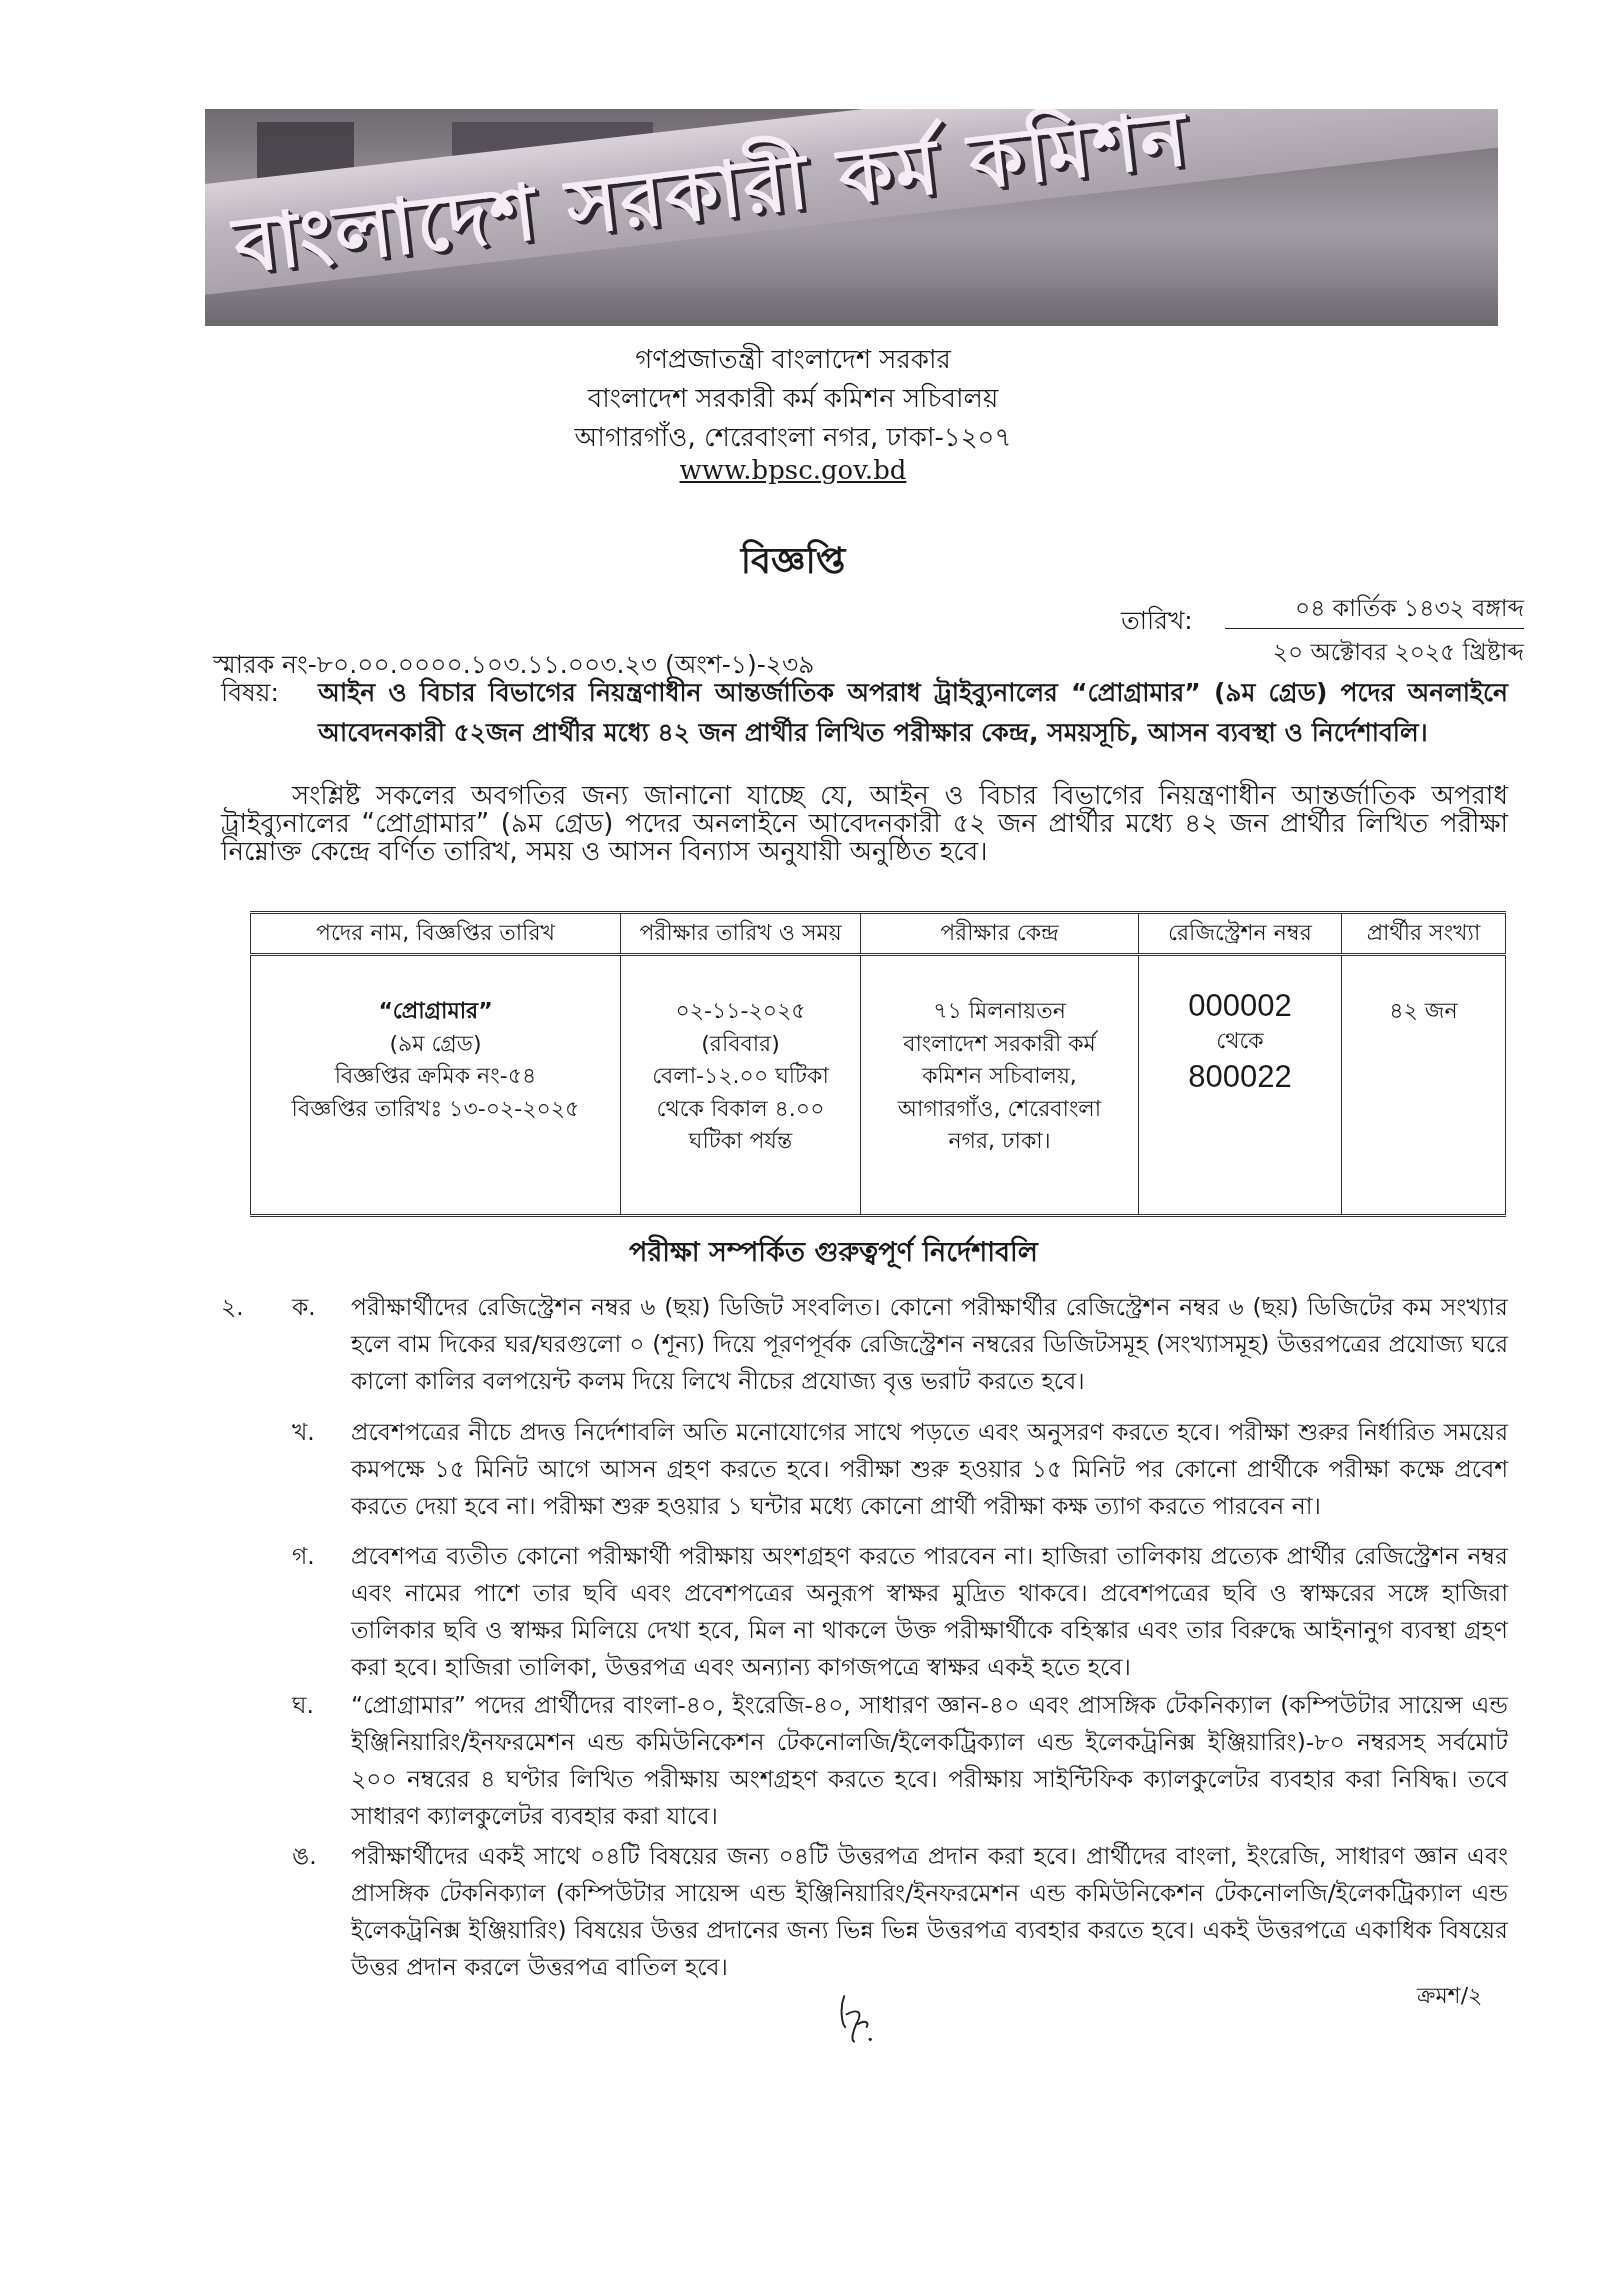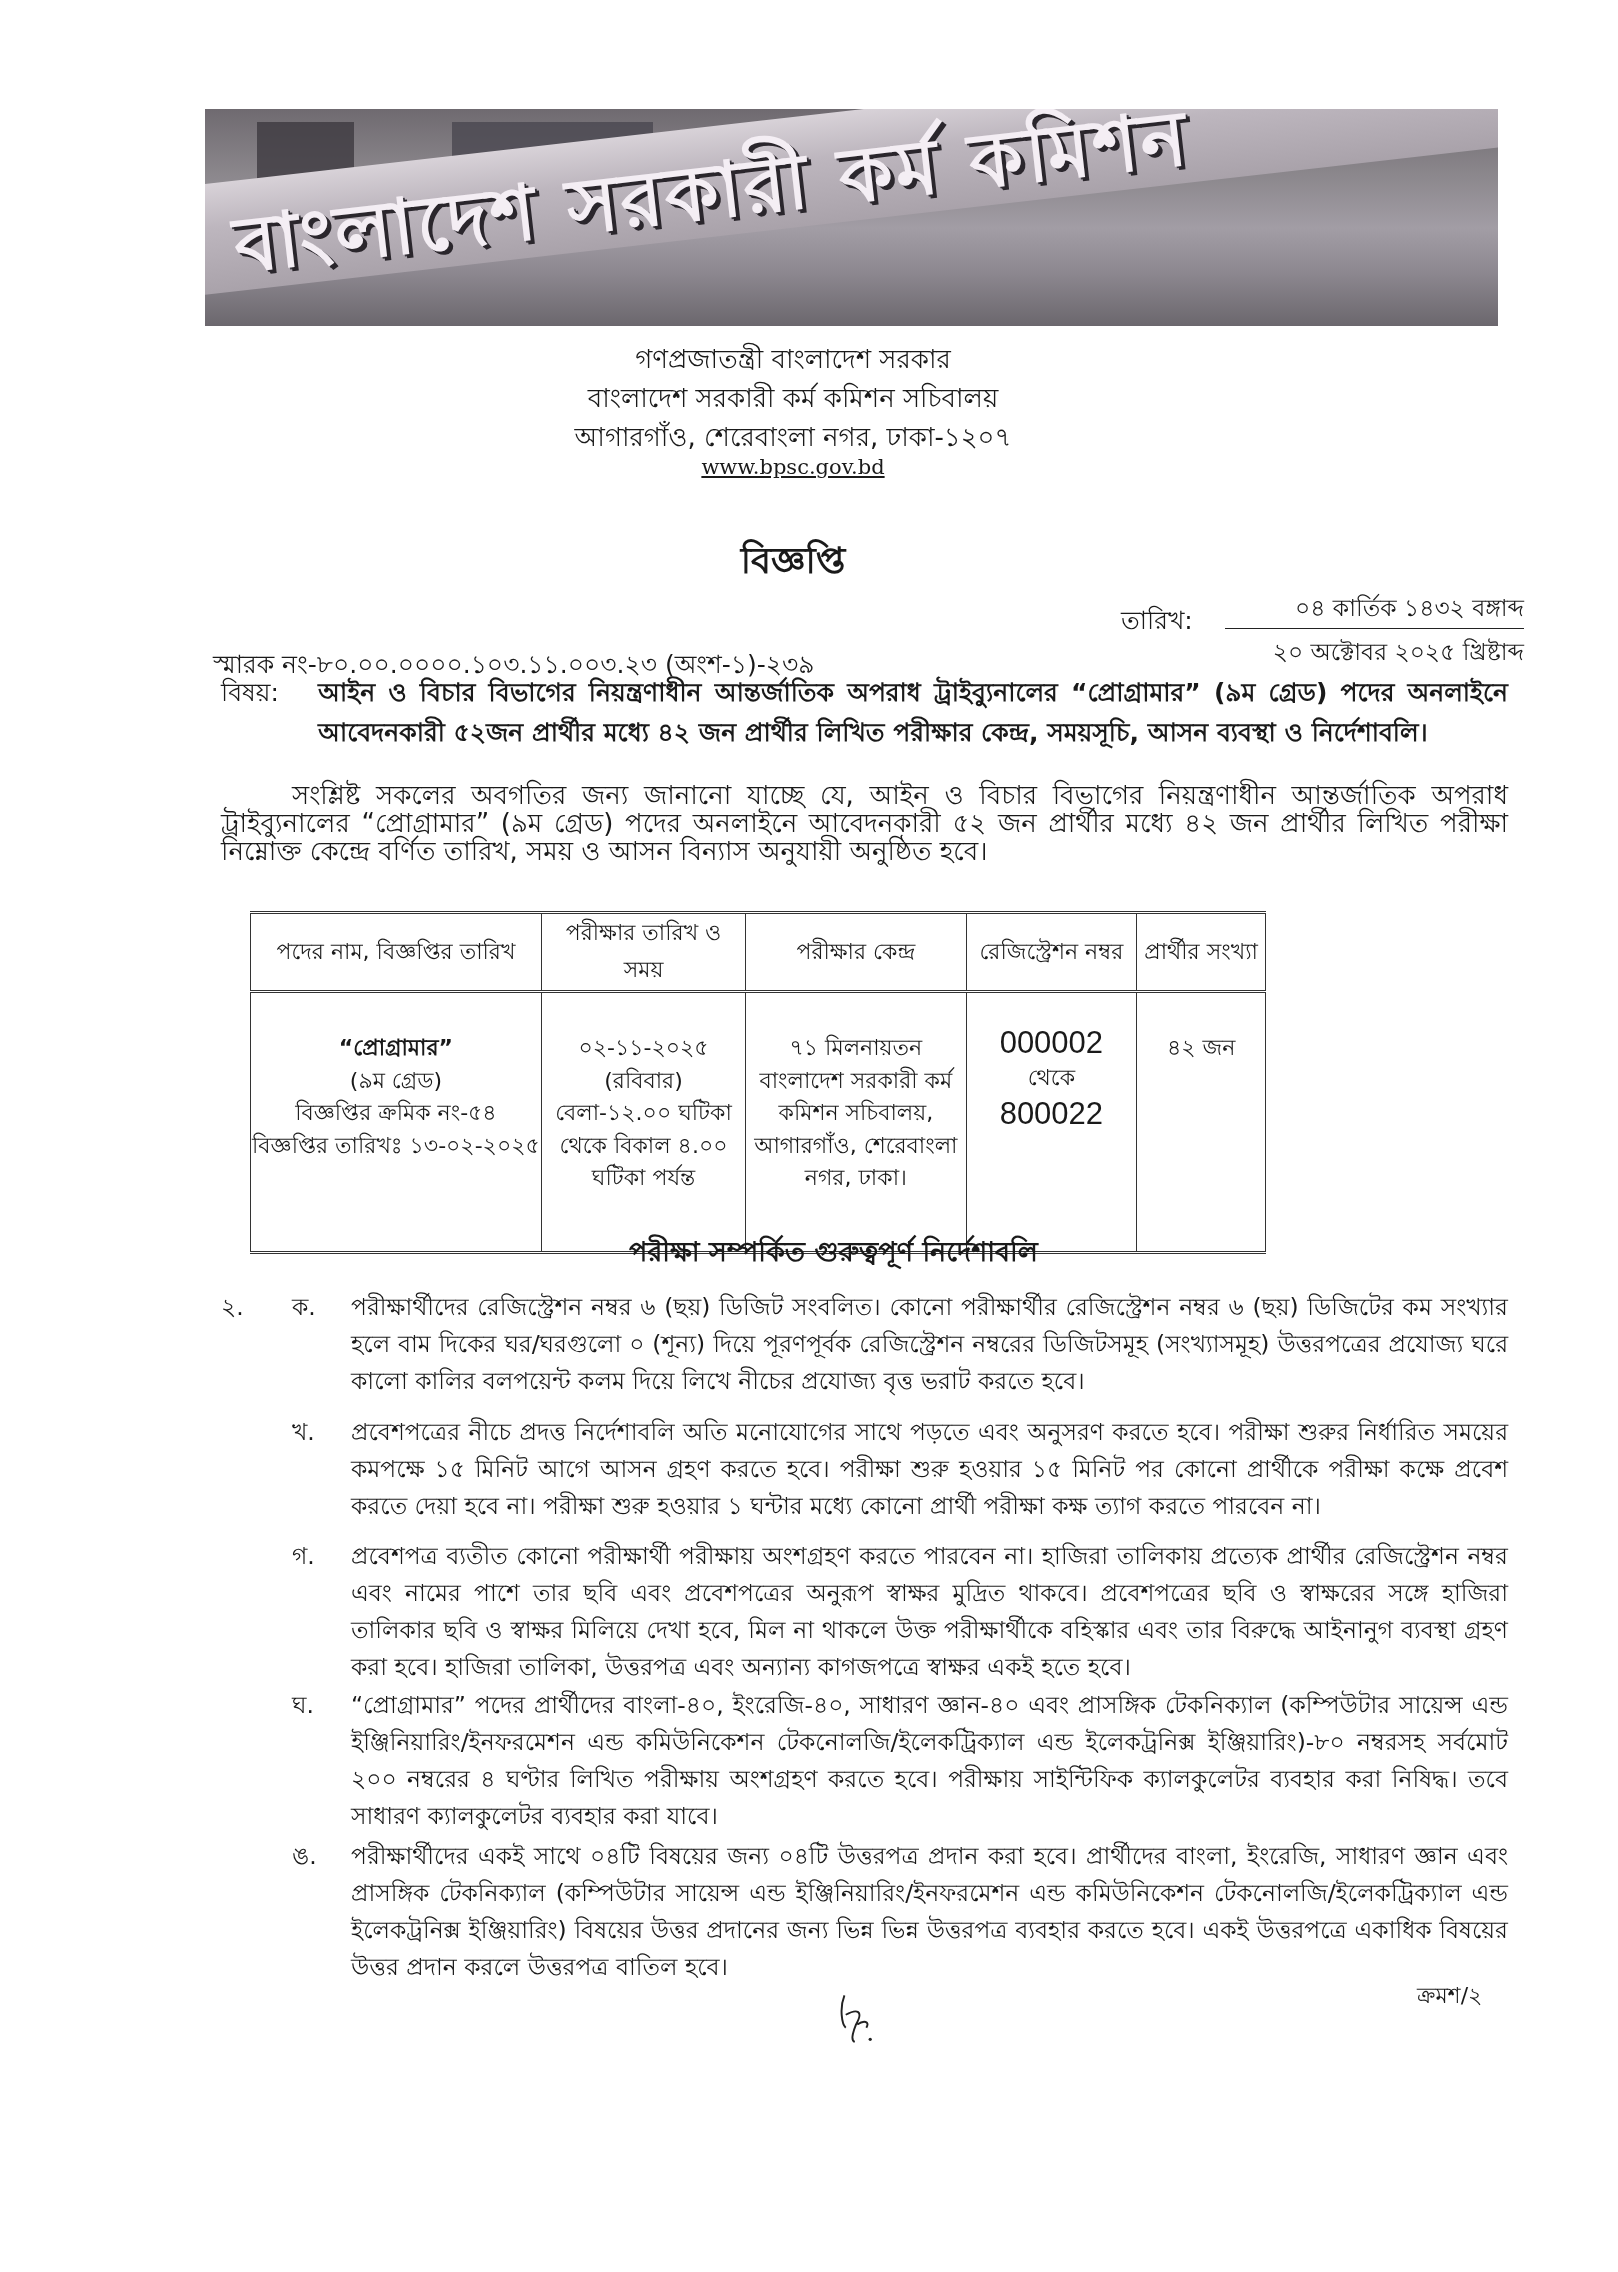--- a/index.html
+++ b/index.html
@@ -21,35 +21,35 @@
   }
   .banner .sign {
     position:absolute; left:39px; top:52px; width:1235px; height:169px;
     transform: rotate(-6.5deg); transform-origin: left bottom;
     font-family: "DejaVu Sans", sans-serif; font-weight: bold; font-size: 77px;
     color: #f4eef4; text-shadow: 3.9px 3.9px 0 #2a262c, 1.9px 1.9px 0 #3c3840;
     letter-spacing: 2.6px; white-space: nowrap; line-height: 169px;
   }
   .center { position:absolute; left:0; width:1586px; text-align:center; }
   .hdr-line { font-size: 26px; line-height: 36px; }
-  .url { font-family: "DejaVu Serif", serif; font-size: 21px; text-decoration: underline; }
+  .url { font-family: "DejaVu Serif", serif; font-size: 26px; text-decoration: underline; }
   .title { font-size: 36px; font-weight: bold; }
   .memo { position:absolute; left:213px; top:613px; font-size: 25px; margin-top: 32px; }
   .date-wrap { position:absolute; left:1121px; top:585px; width:403px; }
   .date-label { position:absolute; left:0; top:16px; font-size: 25px; }
   .date-top, .date-bot { position:absolute; left:104px; width:299px; text-align:right; font-size: 23.4px; }
   .date-top { top: 5.2px; }
   .date-rule { position:absolute; left:104px; top:43px; width:299px; border-top: 1.9px solid #222; }
   .date-bot { top: 49px; }
   .subject { position:absolute; left:221px; top:673px; width:1287px; font-size: 25px; line-height: 40px; }
   .subject .lbl { position:absolute; left:0; top:0; }
   .subject .txt { margin-left: 97px; text-align: justify; font-weight: bold; }
   .para { position:absolute; left:221px; top:781px; width:1287px; font-size: 26px; line-height: 28px; text-align: justify; text-indent: 71px; }
   table.exam {
-    position:absolute; left:250px; top:911px; width:1016px;
+    position:absolute; left:250px; top:911px; width:1256px;
     border-collapse: collapse; font-size: 22px;
     border-top: 3.2px double #333; border-bottom: 3.2px double #333;
   }
   table.exam th, table.exam td { border: 1.3px solid #333; text-align:center; vertical-align: top; }
   table.exam th { font-weight: normal; height: 35px; vertical-align: middle; border-bottom: 3.2px double #333; }
   table.exam td { height: 218px; padding-top: 39px; line-height: 32.5px; }
   table.exam td .reg { font-family: "Liberation Sans", sans-serif; font-size: 31px; line-height: 38px; }
   .sec-title { position:absolute; left:0; width:1619px; top:1231px; text-align:center; font-size: 27px; font-weight: bold; padding-left: 24px; }
   .instr { position:absolute; left:221px; width:1287px; font-size: 23.4px; line-height: 37px; }
   .instr .num { position:absolute; left:0; top:0; }

